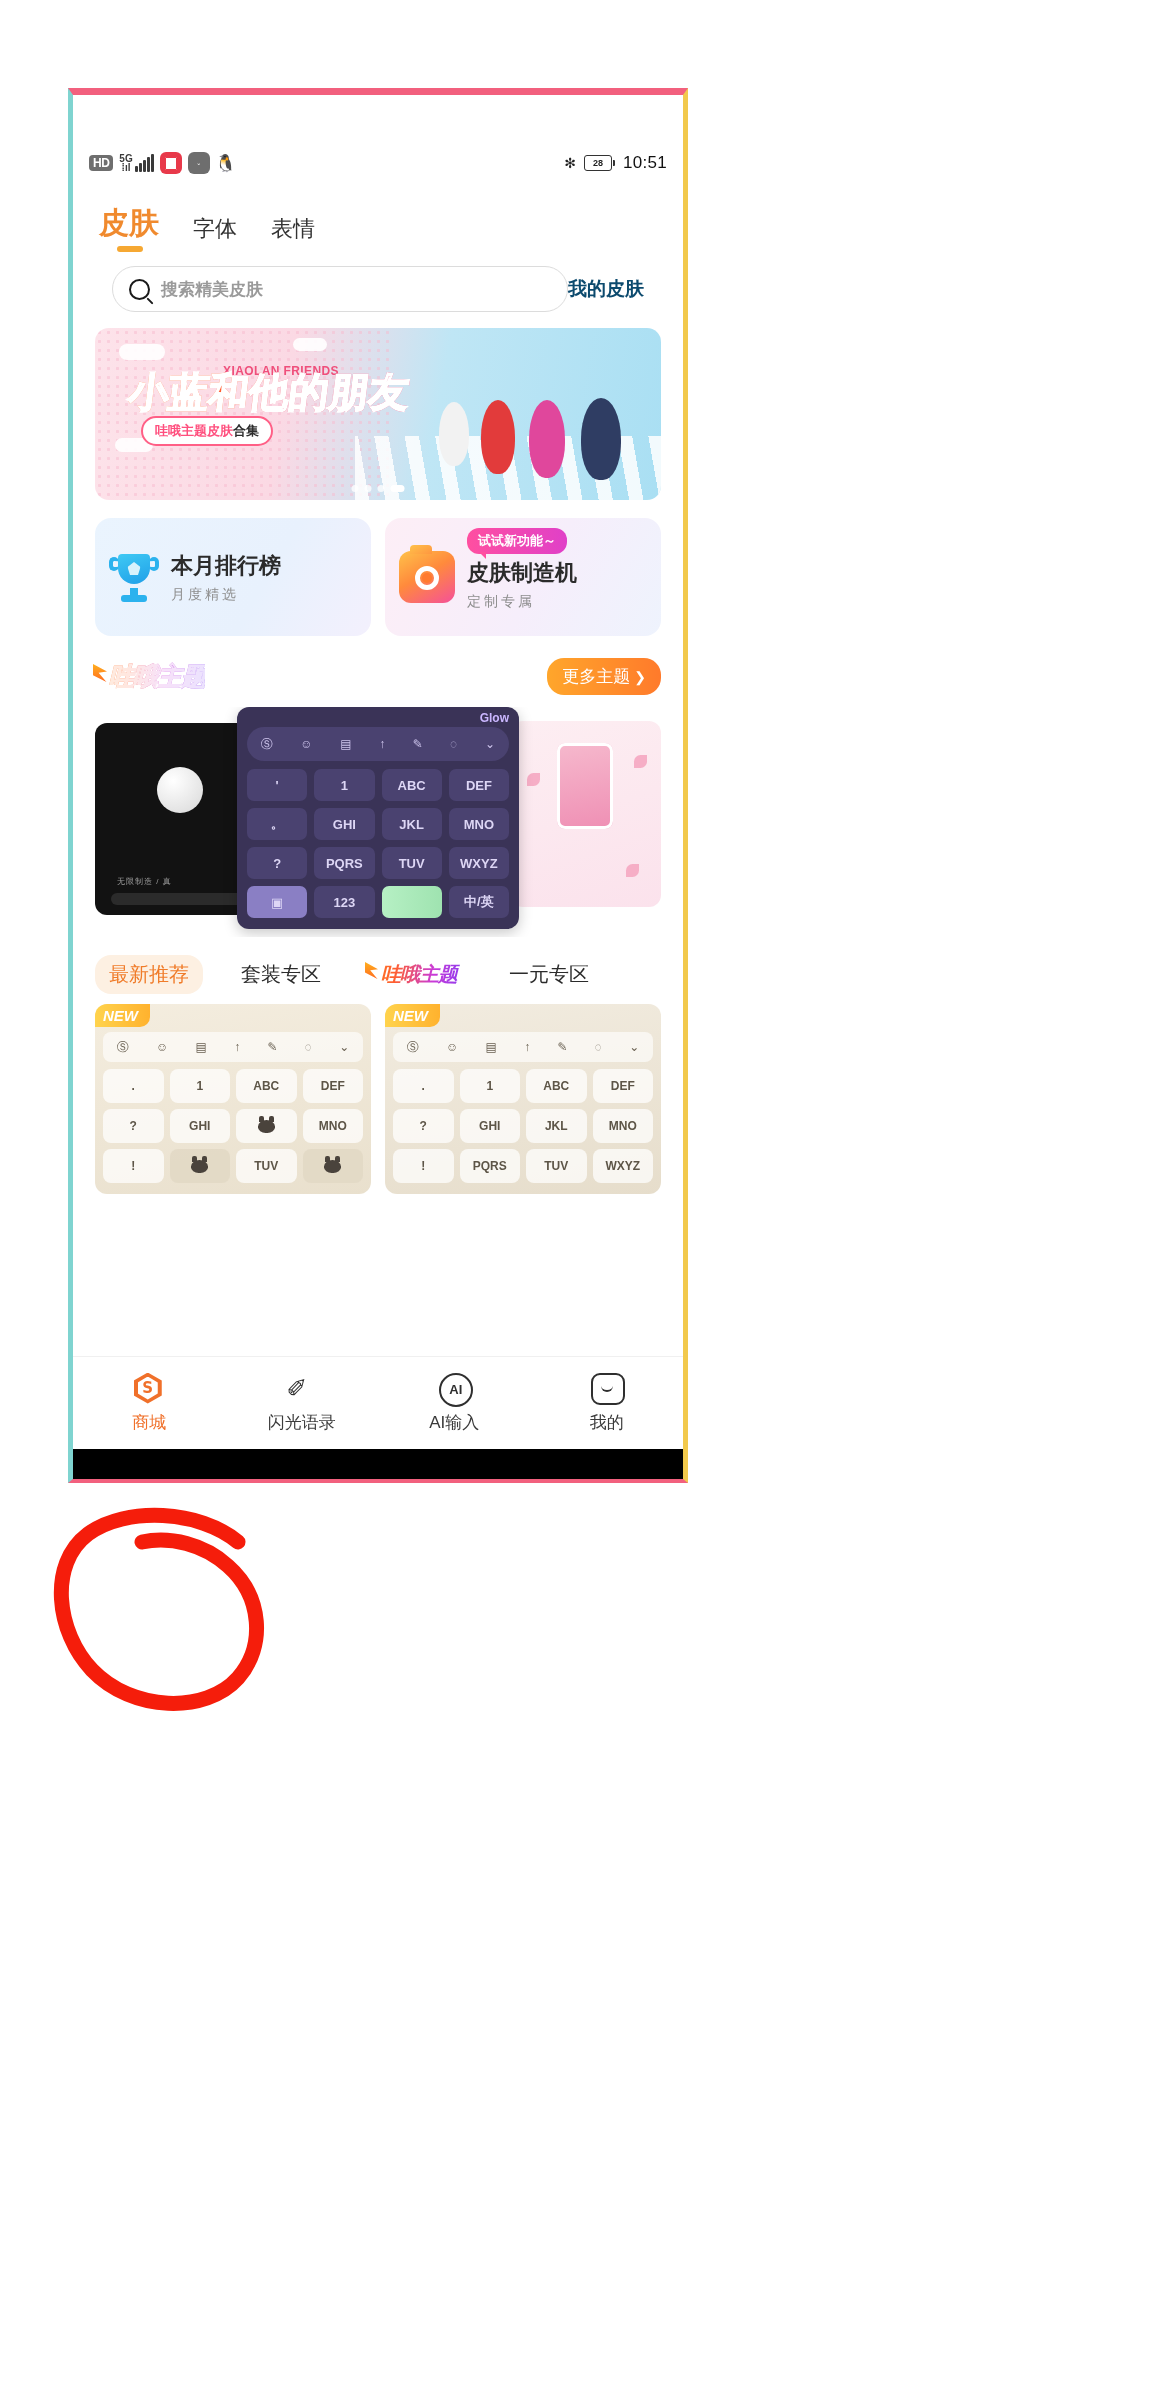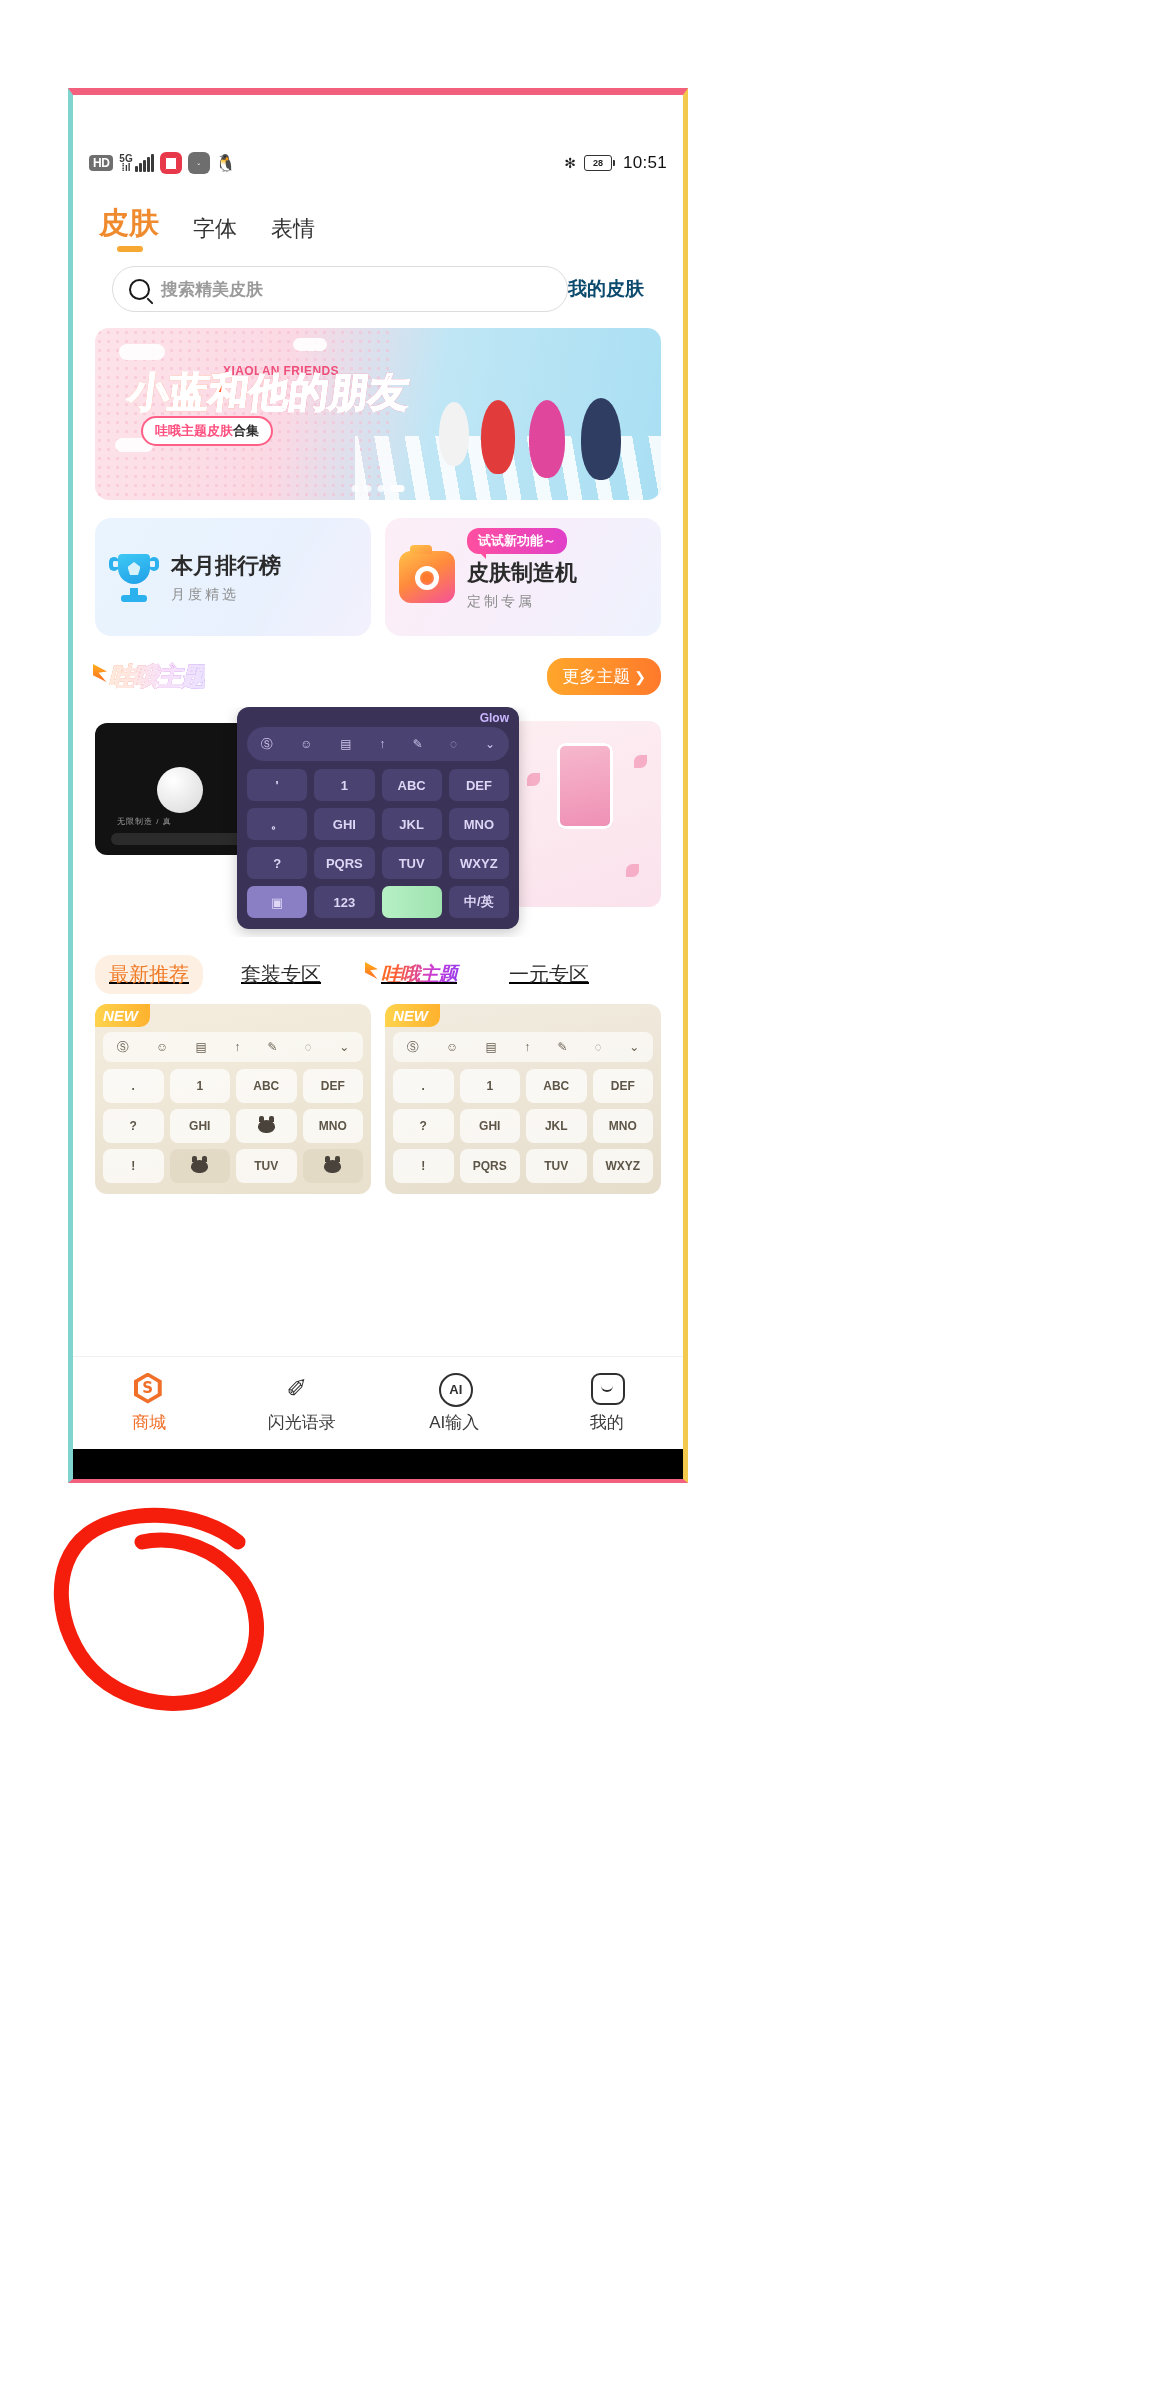--- a/index.html
+++ b/index.html
@@ -128,21 +128,21 @@
   .wowlogo::before{content:"";position:absolute;left:-2px;top:4px;width:14px;height:18px;
     background:linear-gradient(180deg,#ffb01f,#ff6a1f);
     clip-path:polygon(0 0,100% 42%,40% 48%,96% 100%,0 62%);}
   .morebtn{margin-left:auto;background:linear-gradient(90deg,#ffa62b,#ff7a2b);color:#fff;
     font-size:17px;border-radius:17px;padding:7px 15px;display:flex;align-items:center;gap:4px;
     white-space:nowrap;}
   .chev{font-size:14px;font-weight:bold;}
 
   
   .carousel{position:relative;margin:12px 22px 0;height:230px;overflow:hidden;}
-  .c-left{position:absolute;left:0;top:16px;width:200px;height:132px;border-radius:12px;
+  .c-left{position:absolute;left:0;top:16px;width:200px;height:192px;border-radius:12px;
     background:#121212;}
   .c-left .knob{position:absolute;left:62px;top:44px;width:46px;height:46px;border-radius:50%;
     background:radial-gradient(circle at 35% 30%,#ffffff,#d8d8d8);}
   .c-left .cap{position:absolute;left:22px;bottom:28px;font-size:8px;color:#9c9c9c;letter-spacing:1px;}
   .c-left .bar{position:absolute;left:16px;bottom:10px;width:150px;height:12px;border-radius:6px;
     background:#2b2b2b;}
   .c-right{position:absolute;right:0;top:14px;width:150px;height:186px;border-radius:12px;
     background:linear-gradient(160deg,#fdeef2,#fbe2ec);overflow:hidden;}
   .c-right .charm{position:absolute;left:46px;top:22px;width:56px;height:86px;border-radius:8px;
     background:linear-gradient(170deg,#f6b9cd,#ef8fb4);box-shadow:0 0 0 3px #fff inset;}
@@ -153,21 +153,21 @@
     margin:20px 10px 0;border-radius:17px;background:#4a4270;}
   .kb-top span{font-size:12px;color:#cfc6ee;}
   .kb-grid{display:grid;grid-template-columns:repeat(4,1fr);gap:7px;padding:8px 10px 10px;}
   .key{height:32px;border-radius:7px;background:#4a4270;color:#ddd6f5;font-size:13px;font-weight:bold;
     display:flex;align-items:center;justify-content:center;}
   .key.ltblue{background:#8a7fc4;}
   .key.space{background:linear-gradient(90deg,#b6f0c4,#9fe3b0);}
   .glow{position:absolute;right:10px;top:4px;font-size:12px;color:#cbb7ff;font-weight:bold;}
 
   
-  .cats{display:flex;align-items:center;gap:24px;margin:18px 22px 0;text-decoration:underline;}
+  .cats{display:flex;align-items:center;gap:24px;margin:18px 22px 0;}
   .cat{font-size:20px;color:#2b2b2b;padding:6px 14px;border-radius:16px;white-space:nowrap;}
   .cat.active{background:#fdf0e2;color:#f07c2a;}
   .cat.wow{font-style:italic;font-weight:bold;letter-spacing:-1px;
     background:linear-gradient(95deg,#ff8a1f,#ff5f2e 32%,#c93bd8 66%,#7b3df5 100%);
     -webkit-background-clip:text;background-clip:text;color:transparent;padding-left:22px;position:relative;}
   .cat.wow::before{content:"";position:absolute;left:6px;top:7px;width:13px;height:17px;
     background:linear-gradient(180deg,#ffb01f,#ff6a1f);
     clip-path:polygon(0 0,100% 42%,40% 48%,96% 100%,0 62%);}
 
   

